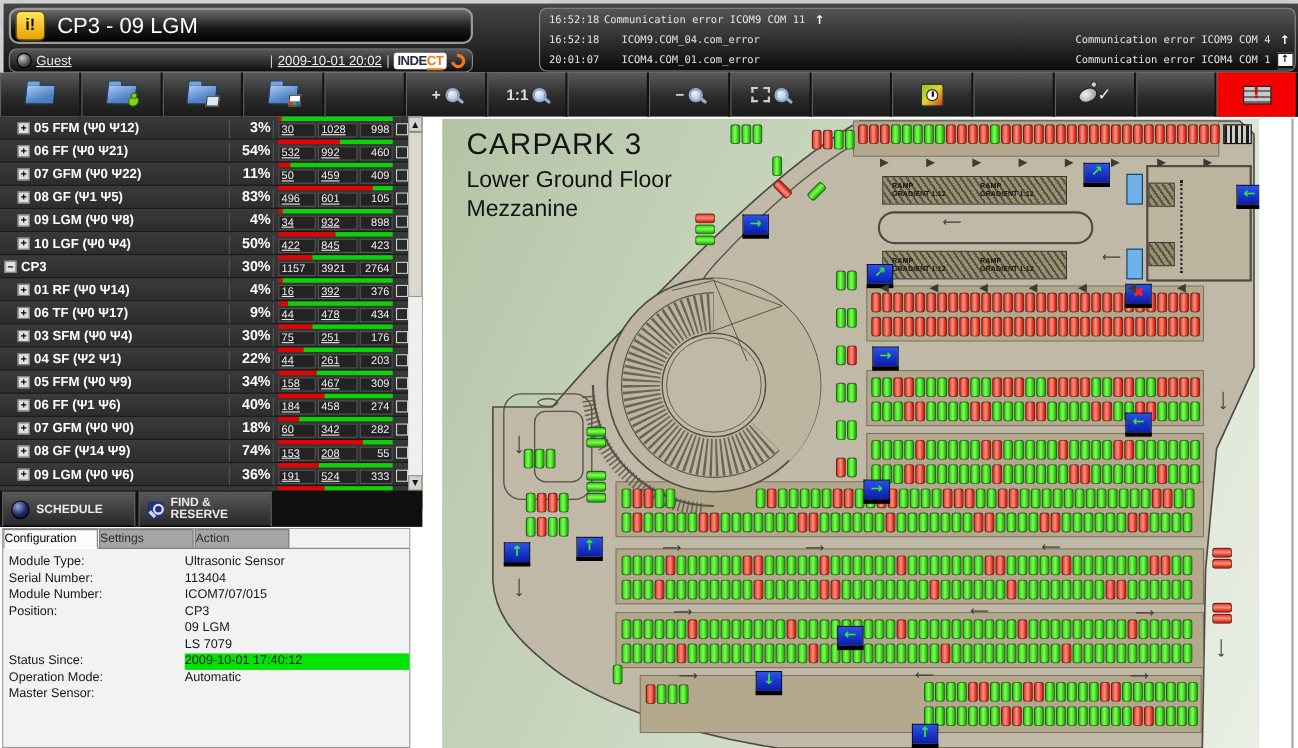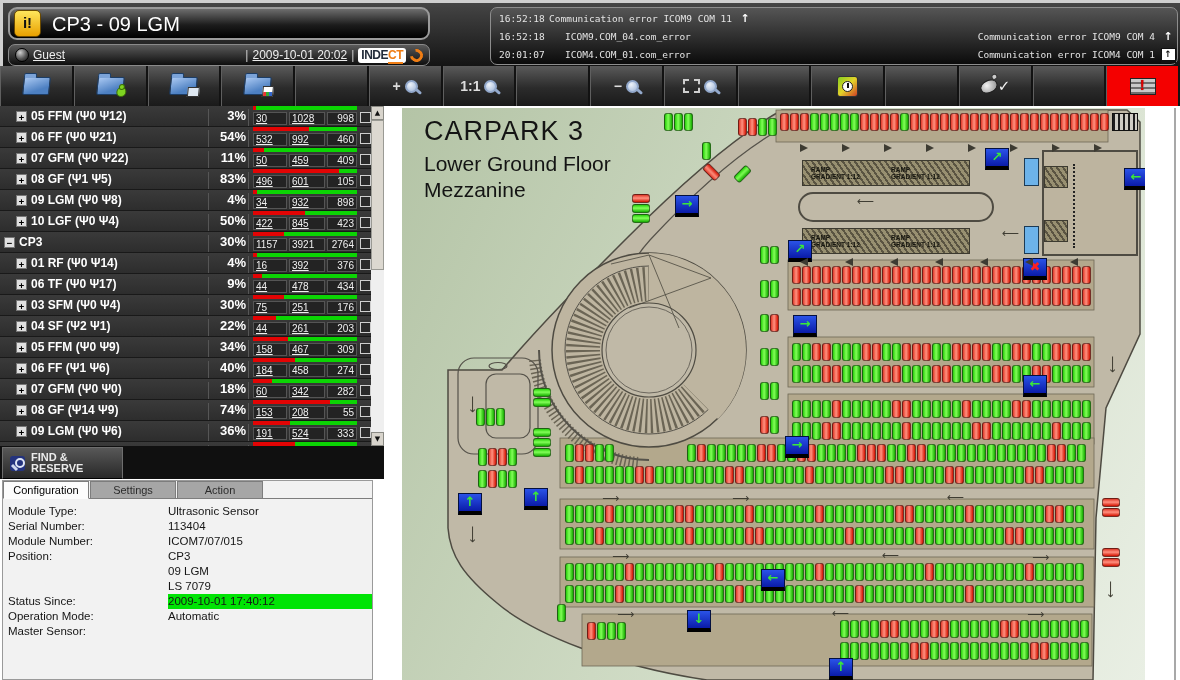--- a/index.html
+++ b/index.html
@@ -127,21 +127,21 @@
   .icon-find::before{content:"";position:absolute;left:5px;top:2px;width:6px;height:6px;
         border:2px solid #dfe6f5;border-radius:50%;}
   .icon-find::after{content:"";position:absolute;left:1px;bottom:2px;width:7px;height:3px;
         background:#cdd6ee;transform:rotate(45deg);}
   .icon-module{width:16px;height:13px;flex:none;border:1px solid #000;border-radius:2px;
         background:linear-gradient(135deg,#4d66e0,#0a1450 70%);}
   
   .config{position:absolute;left:2px;top:480px;width:371px;height:200px;background:#f2f2f2;
         border:1px solid #9a9a9a;box-sizing:border-box;}
   .ctabs{display:flex;height:18px;background:#f2f2f2;}
-  .ctab{width:86px;background:#a6a6a6;border:1px solid #7d7d7d;color:#2c2c2c;text-align:center;
+  .ctab{width:86px;background:#a6a6a6;border:1px solid #7d7d7d;color:#2c2c2c;text-align:left;
         font:11px/16px "Liberation Sans",sans-serif;box-sizing:border-box;margin-right:1px;}
   .ctab.active{background:#fcfcfc;border-bottom-color:#fcfcfc;color:#000;}
   .cbody{border-top:1px solid #7d7d7d;margin-top:-1px;padding-top:5px;}
   .crow{display:flex;min-height:15px;color:#151515;font:11.5px/15px "Liberation Sans",sans-serif;
         padding-left:5px;}
   .clabel{width:160px;flex:none;}
   .cval{flex:1;padding-right:3px;}
   .cval.green{background:#00e404;}
   
   .map{position:absolute;left:402px;top:108px;width:743px;height:572px;overflow:hidden;
@@ -519,20 +519,24 @@
     </div>
   </div>
     <div class="vscroll">
       <div class="sbtn up">▲</div>
       <div class="sthumb"></div>
       <div class="sbtn dn">▼</div>
     </div>
   </div>
 
   <div class="tabbar">
+    <div class="tab">
+        <span class="icon-sphere"></span>
+        <span class="lbl">SCHEDULE</span>
+      </div>
     <div class="tab">
         <span class="icon-find"></span>
         <span class="lbl">FIND &amp; RESERVE</span>
       </div>
   </div>
 
   <div class="config">
     <div class="ctabs">
       <div class="ctab active">Configuration</div>
       <div class="ctab">Settings</div>

